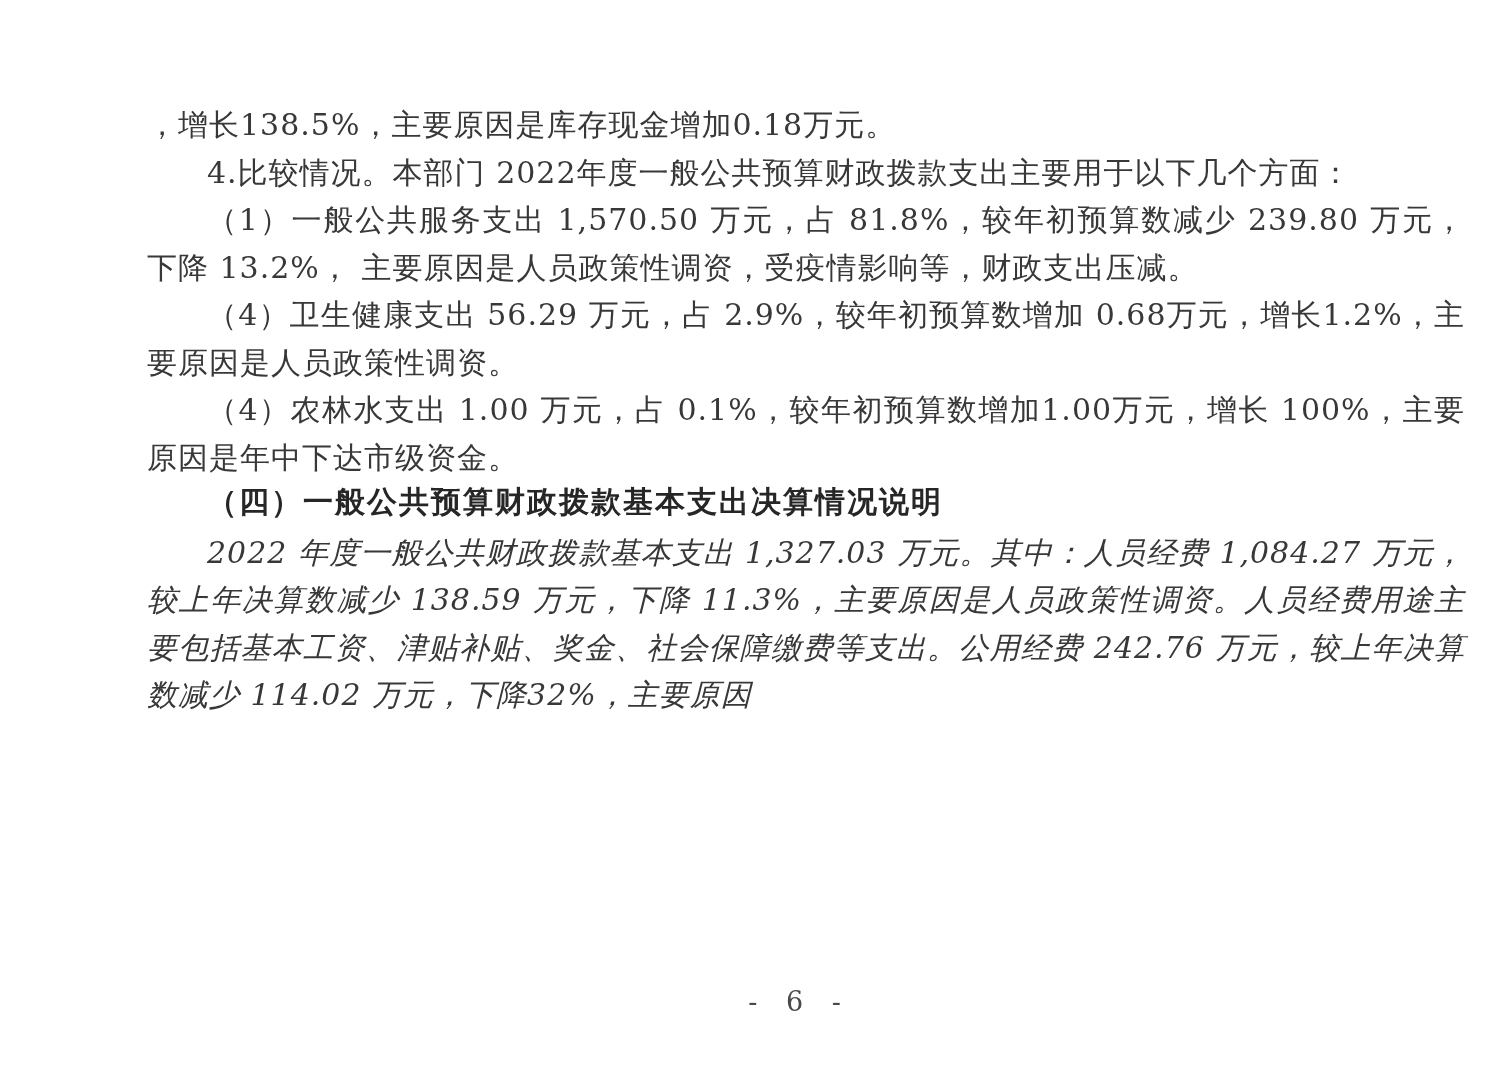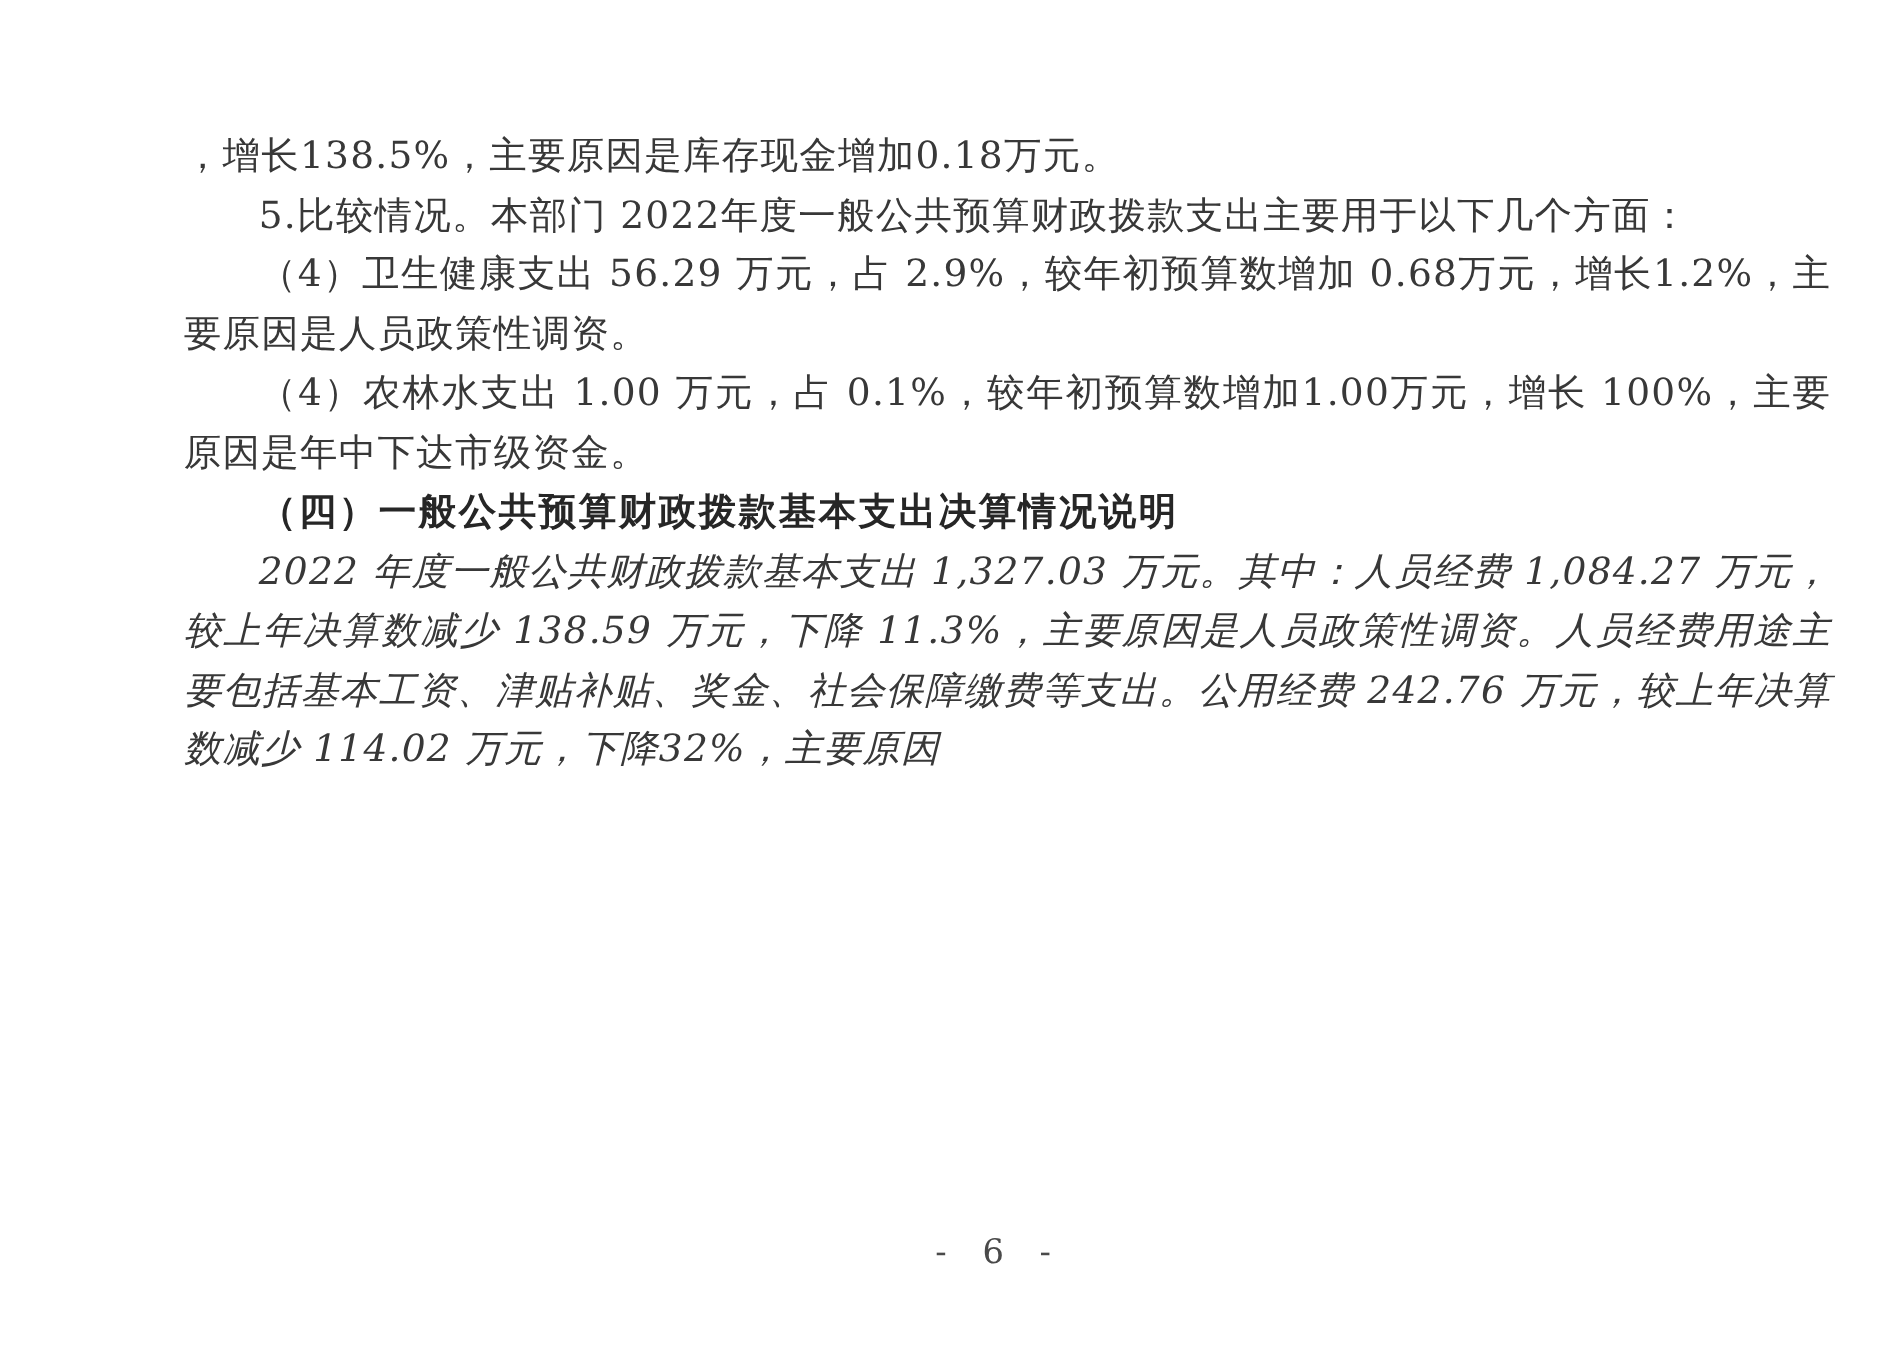--- a/index.html
+++ b/index.html
@@ -32,21 +32,21 @@
   .content p {
     margin: 0;
     padding: 0;
   }
   .indent {
     text-indent: 60px;
   }
   .heading {
     font-weight: bold;
     color: #262626;
-    font-family: Liberation Sans, sans-serif;
+    font-family: Liberation Mono, monospace;
     letter-spacing: 2px;
   }
   .shifted {
     padding-left: 10px;
     font-style: italic;
   }
   .footer {
     position: absolute;
     left: 0;
     top: 986px;
@@ -57,20 +57,21 @@
     letter-spacing: 10px;
     font-family: "DejaVu Serif", "Liberation Serif", serif;
   }
 </style>
 </head>
 <body>
 
 <div class="page">
   <div class="content">
     <p>，增长138.5%，主要原因是库存现金增加0.18万元。</p>
-    <p class="indent">5.比较情况。本部门 2022年度一般公共预算财政拨款支出主要用于以下几个方面：</p>
+    <p class="indent">4.比较情况。本部门 2022年度一般公共预算财政拨款支出主要用于以下几个方面：</p>
+    <p class="indent">（1）一般公共服务支出 1,570.50 万元，占 81.8%，较年初预算数减少 239.80 万元，下降 13.2%， 主要原因是人员政策性调资，受疫情影响等，财政支出压减。</p>
     <p class="indent">（4）卫生健康支出 56.29 万元，占 2.9%，较年初预算数增加 0.68万元，增长1.2%，主要原因是人员政策性调资。</p>
     <p class="indent">（4）农林水支出 1.00 万元，占 0.1%，较年初预算数增加1.00万元，增长 100%，主要原因是年中下达市级资金。</p>
     <p class="indent heading">（四）一般公共预算财政拨款基本支出决算情况说明</p>
     <p class="indent shifted">2022 年度一般公共财政拨款基本支出 1,327.03 万元。其中：人员经费 1,084.27 万元，较上年决算数减少 138.59 万元，下降 11.3%，主要原因是人员政策性调资。人员经费用途主要包括基本工资、津贴补贴、奖金、社会保障缴费等支出。公用经费 242.76 万元，较上年决算数减少 114.02 万元，下降32%，主要原因</p>
   </div>
   <div class="footer">- 6 -</div>
 </div>
 
 </body></html>

